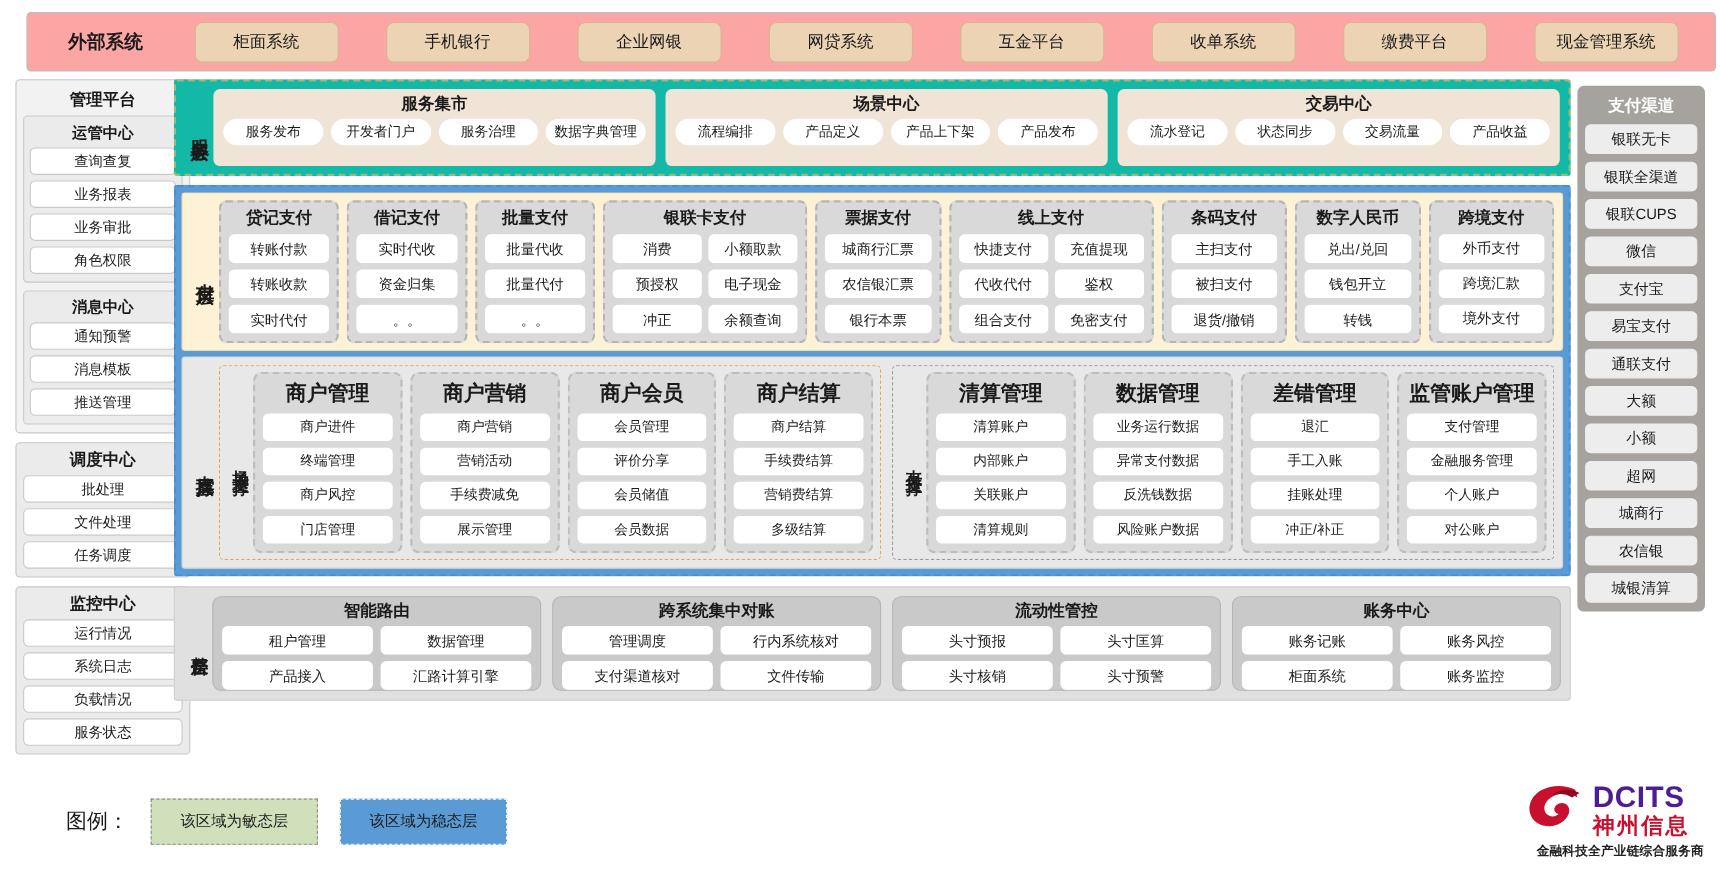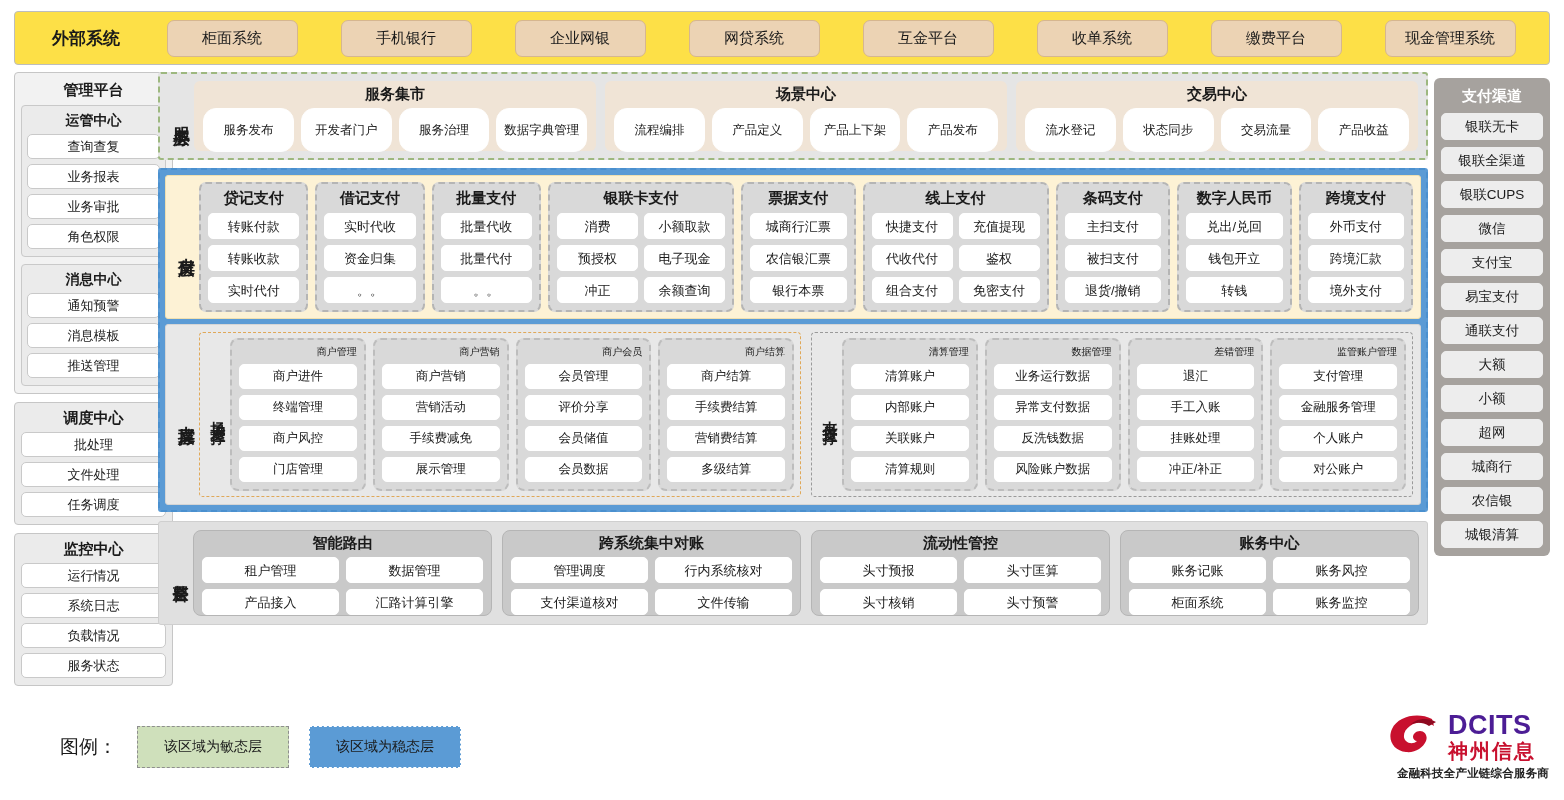--- a/index.html
+++ b/index.html
@@ -14,22 +14,22 @@
   
   .chip{
     background:#ffffff;border:1px solid #cfcfcf;border-radius:5px;
     font-size:13px;line-height:1;text-align:center;
     display:flex;align-items:center;justify-content:center;
     box-sizing:border-box;white-space:nowrap;
   }
 
   
   .ext-bar{
-    position:absolute;left:14px;top:11px;width:1536px;height:54px;
-    background:#fde047;border:1px solid #bdbdbd;border-radius:4px;
+    position:absolute;left:24px;top:11px;width:1536px;height:54px;
+    background:#fca5a5;border:1px solid #bdbdbd;border-radius:4px;
     display:flex;align-items:center;padding:0 12px;box-sizing:border-box;
   }
   .ext-title{font-size:17px;font-weight:bold;width:118px;text-align:center;flex:none;}
   .ext-items{display:flex;flex:1;justify-content:space-around;align-items:center;}
   .ext-chip{
     width:131px;height:37px;background:#ecd3b4;border:1px solid #d6b68f;border-radius:7px;
     display:flex;align-items:center;justify-content:center;font-size:15px;box-sizing:border-box;
   }
 
   
@@ -59,36 +59,36 @@
   }
   .right-title{color:#ffffff;font-size:15px;font-weight:bold;text-align:center;padding:5px 0 7px;}
   .right-col .chip{height:27px;margin-bottom:7px;background:#ededed;border:1px solid #ededed;font-size:13.5px;}
   .right-col .chip:last-child{margin-bottom:0;}
 
   
   .center{position:absolute;left:158px;top:72px;width:1270px;}
 
   
   .svc-layer{
-    background:#e5e5e5;border:2px dashed #9db87f;border-radius:3px;
+    background:#14b8a6;border:2px dashed #9db87f;border-radius:3px;
     display:flex;align-items:stretch;padding:7px 8px;box-sizing:border-box;height:88px;
   }
   .vlabel{
     flex:none;width:26px;font-size:17px;font-weight:bold;
     display:flex;align-items:center;justify-content:center;text-align:center;
     writing-mode:vertical-rl;letter-spacing:2px;line-height:1.05;
   }
   .svc-groups{flex:1;display:flex;gap:9px;}
   .svc-group{
     flex:1;background:#f0e4d6;border-radius:6px;padding:2px 9px 6px;box-sizing:border-box;
     display:flex;flex-direction:column;
   }
   .svc-group-title{font-size:15px;font-weight:bold;text-align:center;padding:2px 0 4px;}
   .svc-row{display:flex;justify-content:space-around;gap:7px;}
-  .svc-row .chip{height:44px;flex:1;border-color:#ffffff;font-size:12.5px;padding:0 5px;border-radius:13px;}
+  .svc-row .chip{height:24px;flex:1;border-color:#ffffff;font-size:12.5px;padding:0 5px;border-radius:13px;}
 
   
   .blue-frame{
     margin-top:8px;background:#5b9bd5;border:2px dashed #4a90cf;border-radius:3px;
     padding:5px;box-sizing:border-box;
   }
 
   
   .pay-layer{
     background:#fdf2d5;border:1px solid #f0e0b0;border-radius:3px;
@@ -99,42 +99,42 @@
     background:#d9d9d9;border:2px dashed #b5b5b5;border-radius:7px;
     padding:2px 7px 7px;box-sizing:border-box;display:flex;flex-direction:column;
   }
   .pay-group-title{font-size:15px;font-weight:bold;text-align:center;padding:3px 0 5px;white-space:nowrap;}
   .pay-cells{display:flex;flex-direction:column;gap:6px;flex:1;}
   .pay-rowpair{display:flex;gap:6px;}
   .pay-cells .chip{height:26px;font-size:13px;border-color:#fff;padding:0 4px;}
   .pay-rowpair .chip{flex:1;}
   .g1{flex:1.06;}.g2{flex:1.06;}.g3{flex:1.06;}
   .g4{flex:1.95;}.g5{flex:1.12;}.g6{flex:1.95;}
-  .g7{flex:1.12;}.g8{flex:1.12;}.g9{flex:1.12;}
+  .g7{flex:1.12;}.g8{flex:1.12;}.g9{flex:1.12;font-family:Liberation Mono, monospace;}
 
   
   .sup-layer{
     margin-top:5px;background:#e8e8e8;border:1px solid #d5d5d5;border-radius:3px;
     display:flex;align-items:stretch;padding:7px 7px;box-sizing:border-box;
   }
   .sup-halves{flex:1;display:flex;gap:10px;}
   .sup-half{flex:1;display:flex;align-items:stretch;border-radius:4px;padding:5px 6px;box-sizing:border-box;}
   .sup-half.scene{border:1px dashed #e0a858;}
   .sup-half.paysup{border:1px dashed #9a9a9a;}
   .vlabel-sm{
     flex:none;width:24px;font-size:15px;font-weight:bold;
     display:flex;align-items:center;justify-content:center;
     writing-mode:vertical-rl;letter-spacing:3px;line-height:1.05;
   }
   .sup-groups{flex:1;display:flex;gap:7px;}
   .sup-group{
     flex:1;background:#d9d9d9;border:2px dashed #bdbdbd;border-radius:8px;
     padding:2px 7px 7px;box-sizing:border-box;display:flex;flex-direction:column;
   }
-  .sup-group-title{font-size:10px;font-weight:normal;text-align:right;padding:3px 0 5px;white-space:nowrap;}
+  .sup-group-title{font-size:19px;font-weight:bold;text-align:center;padding:3px 0 5px;white-space:nowrap;}
   .sup-group .chip{height:25px;margin-bottom:6px;font-size:12.5px;border-color:#fff;padding:0 2px;}
   .sup-group .chip:last-child{margin-bottom:0;}
 
   
   .int-layer{
     margin-top:9px;background:#e0e0e0;border:1px solid #cfcfcf;border-radius:3px;
     display:flex;align-items:stretch;padding:8px 8px;box-sizing:border-box;height:104px;
   }
   .vlabel-int{
     flex:none;width:26px;font-size:16px;font-weight:bold;

